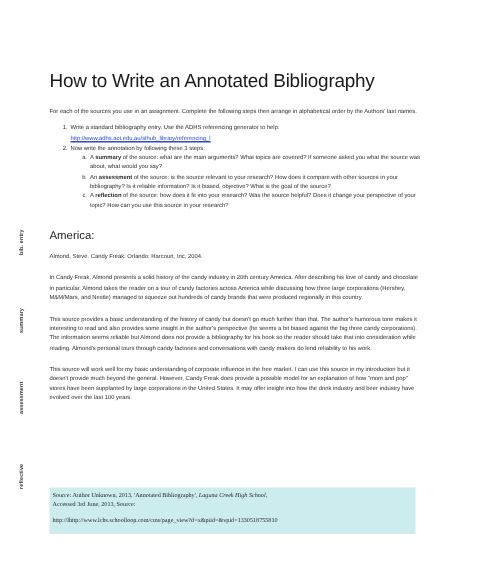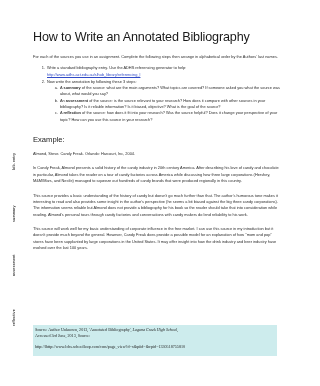--- a/index.html
+++ b/index.html
@@ -44,21 +44,21 @@
   }
   .ml-bib   { top: 22px; }
   .ml-sum   { top: 74px; }
   .ml-ass   { top: 128px; }
   .ml-ref   { top: 178px; }
 
   
   .content {
     position: absolute;
     left: 33px;
-    top: 0;
+    top: 17px;
     width: 248px;
   }
 
   .doc-title {
     font-size: 12.6px;
     font-weight: normal;
     letter-spacing: -0.15px;
     color: #1a1a1a;
     margin: 31px 0 0 0;
     line-height: 1.1;
@@ -210,21 +210,21 @@
             <span class="alpha">b.</span><span>An </span><span class="b">assessment</span><span> of the source:  is the source relevant to your research? How does it compare with other sources in your bibliography? Is it reliable information? Is it biased, objective? What is the goal of the source?</span>
           </li>
           <li>
             <span class="alpha">c.</span><span>A </span><span class="b">reflection</span><span> of the source: how does it fit into your research? Was the source helpful? Does it change your perspective of your topic? How can you use this source in your research?</span>
           </li>
         </ol>
       </li>
 
     </ol>
 
-    <h2 class="example-heading">Example:</h2>
+    <h2 class="example-heading">America:</h2>
 
     <p class="citation">Almond, Steve. Candy Freak. Orlando: Harcourt, Inc, 2004.</p>
 
     <p class="para">In Candy Freak, Almond presents a solid history of the candy industry in 20th century America.  After describing his love of candy and chocolate in particular, Almond takes the reader on a tour of candy factories across America while discussing how three large corporations (Hershey, M&amp;M/Mars, and Nestle) managed to squeeze out hundreds of candy brands that were produced regionally in this country.</p>
     <p class="para">This source provides a basic understanding of the history of candy but doesn't go much further than that.  The author's humorous tone makes it interesting to read and also provides some insight in the author's perspective (he seems a bit biased against the big three candy corporations). The information seems reliable but Almond does not provide a bibliography for his book so the reader should take that into consideration while reading. Almond's personal tours through candy factories and conversations with candy makers do lend reliability to his work.</p>
     <p class="para">This source will work well for my basic understanding of corporate influence in the free market.  I can use this source in my introduction but it doesn't provide much beyond the general.  However, Candy Freak does provide a possible model for an explanation of how "mom and pop" stores have been supplanted by large corporations in the United States.  It may offer insight into how the drink industry and beer industry have evolved over the last 100 years.</p>
 
   </div>
 
   <div class="source-block">

